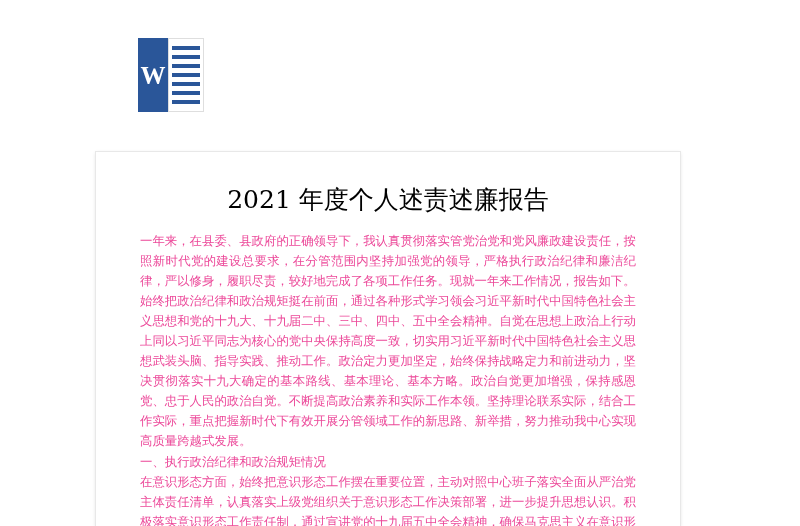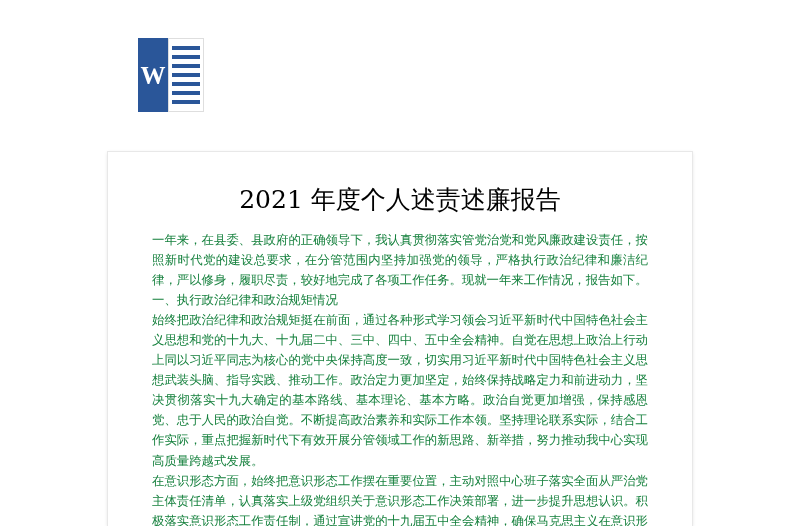--- a/index.html
+++ b/index.html
@@ -83,45 +83,45 @@
     color: #222222;
     font-family: "DejaVu Sans", sans-serif;
     font-weight: normal;
     letter-spacing: 0.5px;
     max-width: 350px;
   }
 
   
   .paper {
     position: absolute;
-    left: 108px;
+    left: 96px;
     top: 152px;
     width: 584px;
     height: 374px;
     background: #ffffff;
     box-shadow: 0 0 0 1px #e8e8e8, 0 1px 4px rgba(0,0,0,0.16);
     box-sizing: border-box;
     padding: 24px 44px 0 44px;
     overflow: hidden;
   }
   .paper-title {
     text-align: center;
     font-family: "DejaVu Serif", serif;
     font-size: 25px;
     color: #000000;
     margin: 8px 0 14px 0;
     line-height: 1.3;
     font-weight: normal;
   }
   .paper p {
     margin: 0;
-    font-family: Liberation Mono, monospace;
+    font-family: Liberation Serif, serif;
     font-size: 12.4px;
     line-height: 1.62;
-    color: #15803d;
+    color: #ec4899;
     text-align: justify;
     text-justify: inter-ideograph;
   }
   .paper p.indent {
     text-indent: 0;
   }
 </style>
 </head>
 <body>
 
@@ -139,19 +139,19 @@
       <div class="line" style="top:35px"></div>
       <div class="line" style="top:44px"></div>
       <div class="line" style="top:53px"></div>
       <div class="line" style="top:62px"></div>
     </div>
   </div>
 
   <div class="paper">
     <div class="paper-title">2021 年度个人述责述廉报告</div>
     <p class="indent">一年来，在县委、县政府的正确领导下，我认真贯彻落实管党治党和党风廉政建设责任，按照新时代党的建设总要求，在分管范围内坚持加强党的领导，严格执行政治纪律和廉洁纪律，严以修身，履职尽责，较好地完成了各项工作任务。现就一年来工作情况，报告如下。</p>
+    <p class="indent">始终把政治纪律和政治规矩挺在前面，通过各种形式学习领会习近平新时代中国特色社会主义思想和党的十九大、十九届二中、三中、四中、五中全会精神。自觉在思想上政治上行动上同以习近平同志为核心的党中央保持高度一致，切实用习近平新时代中国特色社会主义思想武装头脑、指导实践、推动工作。政治定力更加坚定，始终保持战略定力和前进动力，坚决贯彻落实十九大确定的基本路线、基本理论、基本方略。政治自觉更加增强，保持感恩党、忠于人民的政治自觉。不断提高政治素养和实际工作本领。坚持理论联系实际，结合工作实际，重点把握新时代下有效开展分管领域工作的新思路、新举措，努力推动我中心实现高质量跨越式发展。</p>
     <p class="indent">一、执行政治纪律和政治规矩情况</p>
-    <p class="indent">始终把政治纪律和政治规矩挺在前面，通过各种形式学习领会习近平新时代中国特色社会主义思想和党的十九大、十九届二中、三中、四中、五中全会精神。自觉在思想上政治上行动上同以习近平同志为核心的党中央保持高度一致，切实用习近平新时代中国特色社会主义思想武装头脑、指导实践、推动工作。政治定力更加坚定，始终保持战略定力和前进动力，坚决贯彻落实十九大确定的基本路线、基本理论、基本方略。政治自觉更加增强，保持感恩党、忠于人民的政治自觉。不断提高政治素养和实际工作本领。坚持理论联系实际，结合工作实际，重点把握新时代下有效开展分管领域工作的新思路、新举措，努力推动我中心实现高质量跨越式发展。</p>
     <p class="indent">在意识形态方面，始终把意识形态工作摆在重要位置，主动对照中心班子落实全面从严治党主体责任清单，认真落实上级党组织关于意识形态工作决策部署，进一步提升思想认识。积极落实意识形态工作责任制，通过宣讲党的十九届五中全会精神，确保马克思主义在意识形态领域的指导地位进一步得到巩固和加强。</p>
 
   </div>
 
 </div>
 
 </body></html>

